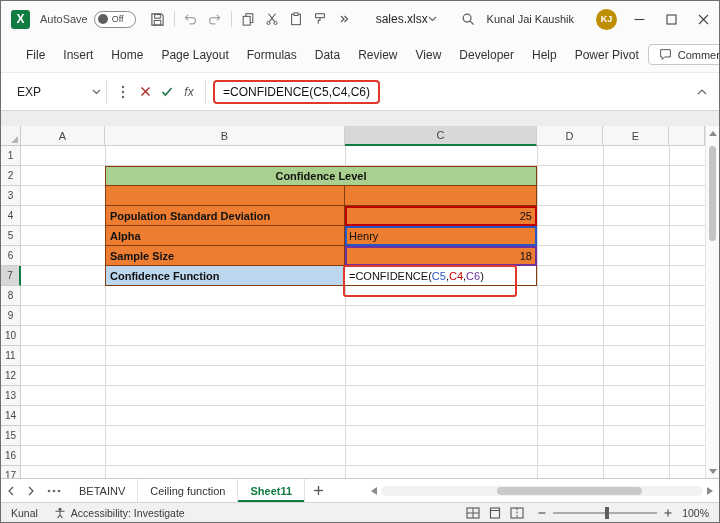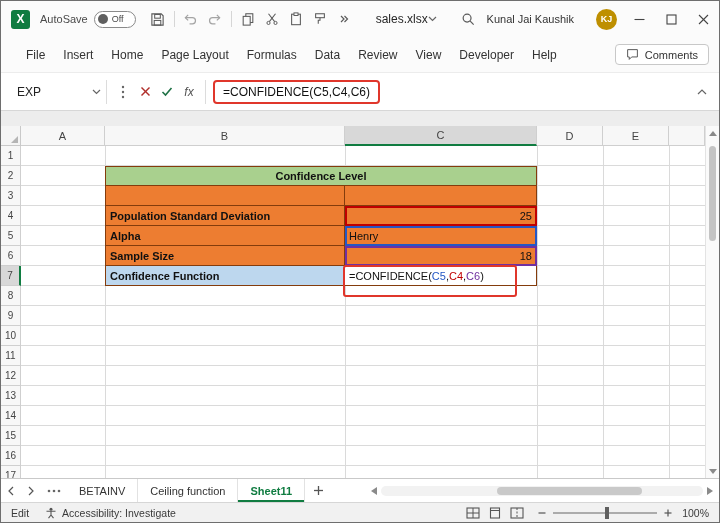--- a/index.html
+++ b/index.html
@@ -195,20 +195,21 @@
     <span class="mtab">File</span>
     <span class="mtab">Insert</span>
     <span class="mtab">Home</span>
     <span class="mtab">Page Layout</span>
     <span class="mtab">Formulas</span>
     <span class="mtab">Data</span>
     <span class="mtab">Review</span>
     <span class="mtab">View</span>
     <span class="mtab">Developer</span>
     <span class="mtab">Help</span>
+    <span class="mtab">Power Pivot</span>
     <span class="comments-btn">
       <svg width="13" height="13" viewBox="0 0 16 16">
           <path d="M2 2 h12 v9 h-7 l-3 3 v-3 h-2 z" fill="none" stroke="#555" stroke-width="1.2"></path>
         </svg>
       <span class="comments-label">Comments</span>
     </span>
 
   </div>
 
   <div class="formulabar">
@@ -371,21 +372,21 @@
       <span class="htrack">
           <span class="hthumb"></span>
         </span>
       <svg width="6" height="8" viewBox="0 0 6 8" style="margin-left:4px">
           <path d="M0 0 L6 4 L0 8 Z" fill="#8a8a8a"></path>
         </svg>
     </div>
   </div>
 
   <div class="statusbar">
-    <span class="status-mode">Edit</span>
+    <span class="status-mode">Kunal</span>
     <span class="acc-group">
       <svg width="12" height="12" viewBox="0 0 12 12">
           <circle cx="6" cy="2.3" r="1.5" fill="#555"></circle>
           <path d="M1.5 4.2 H10.5 M6 4.2 V8 M6 8 L3.5 11.2 M6 8 L8.5 11.2" fill="none" stroke="#555" stroke-width="1.1"></path>
         </svg>
       <span class="acc-text">Accessibility: Investigate</span>
     </span>
     <span class="viewicons">
       <svg width="14" height="12" viewBox="0 0 14 12">
           <rect x="1" y="1" width="12" height="10" fill="none" stroke="#555" stroke-width="1.1"></rect>

